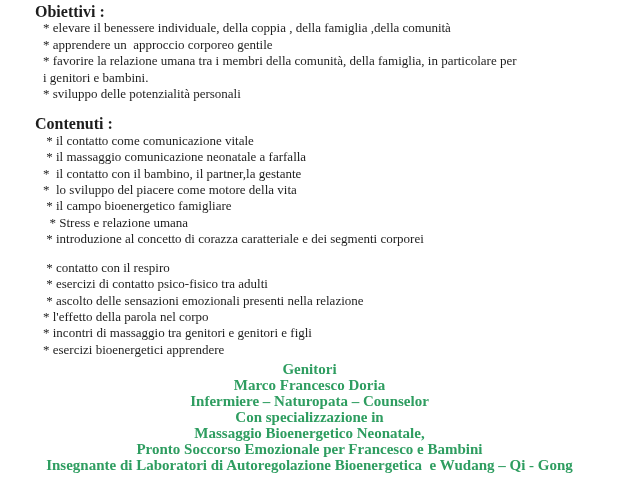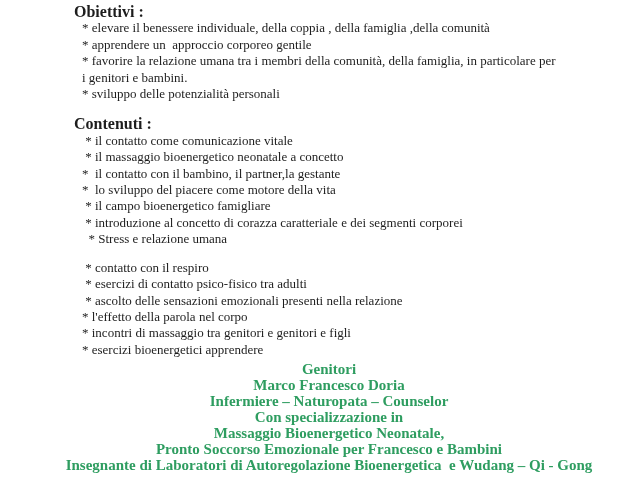--- a/index.html
+++ b/index.html
@@ -7,21 +7,21 @@
     padding: 0;
     background: #ffffff;
   }
   .page {
     position: relative;
     width: 640px;
     height: 480px;
     box-sizing: border-box;
     background: #ffffff;
     overflow: hidden;
-    padding: 4px 40px 0 74px;
+    padding: 4px 40px 0 35px;
     font-family: "Liberation Serif", "DejaVu Serif", serif;
     font-size: 13px;
     line-height: 16.4px;
     color: #1d1d1d;
     -webkit-font-smoothing: antialiased;
   }
   .section-heading {
     margin: 0;
     font-size: 16px;
     font-weight: bold;
@@ -63,26 +63,26 @@
     <div class="doc-line">* elevare il benessere individuale, della coppia , della famiglia ,della comunità</div>
     <div class="doc-line">* apprendere un  approccio corporeo gentile</div>
     <div class="doc-line">* favorire la relazione umana tra i membri della comunità, della famiglia, in particolare per</div>
     <div class="doc-line">i genitori e bambini.</div>
     <div class="doc-line">* sviluppo delle potenzialità personali</div>
   </section>
 
   <section class="sec-contenuti">
     <h2 class="section-heading">Contenuti :</h2>
     <div class="doc-line"> * il contatto come comunicazione vitale</div>
-    <div class="doc-line"> * il massaggio bioenergetico neonatale a concetto</div>
+    <div class="doc-line"> * il massaggio comunicazione neonatale a farfalla</div>
     <div class="doc-line">*  il contatto con il bambino, il partner,la gestante</div>
     <div class="doc-line">*  lo sviluppo del piacere come motore della vita</div>
     <div class="doc-line"> * il campo bioenergetico famigliare</div>
+    <div class="doc-line">  * Stress e relazione umana</div>
     <div class="doc-line"> * introduzione al concetto di corazza caratteriale e dei segmenti corporei</div>
-    <div class="doc-line">  * Stress e relazione umana</div>
   </section>
 
   <section class="sec-metodo">
     <div class="doc-line"> * contatto con il respiro</div>
     <div class="doc-line"> * esercizi di contatto psico-fisico tra adulti</div>
     <div class="doc-line"> * ascolto delle sensazioni emozionali presenti nella relazione</div>
     <div class="doc-line">* l'effetto della parola nel corpo</div>
     <div class="doc-line">* incontri di massaggio tra genitori e genitori e figli</div>
     <div class="doc-line">* esercizi bioenergetici apprendere</div>
   </section>

